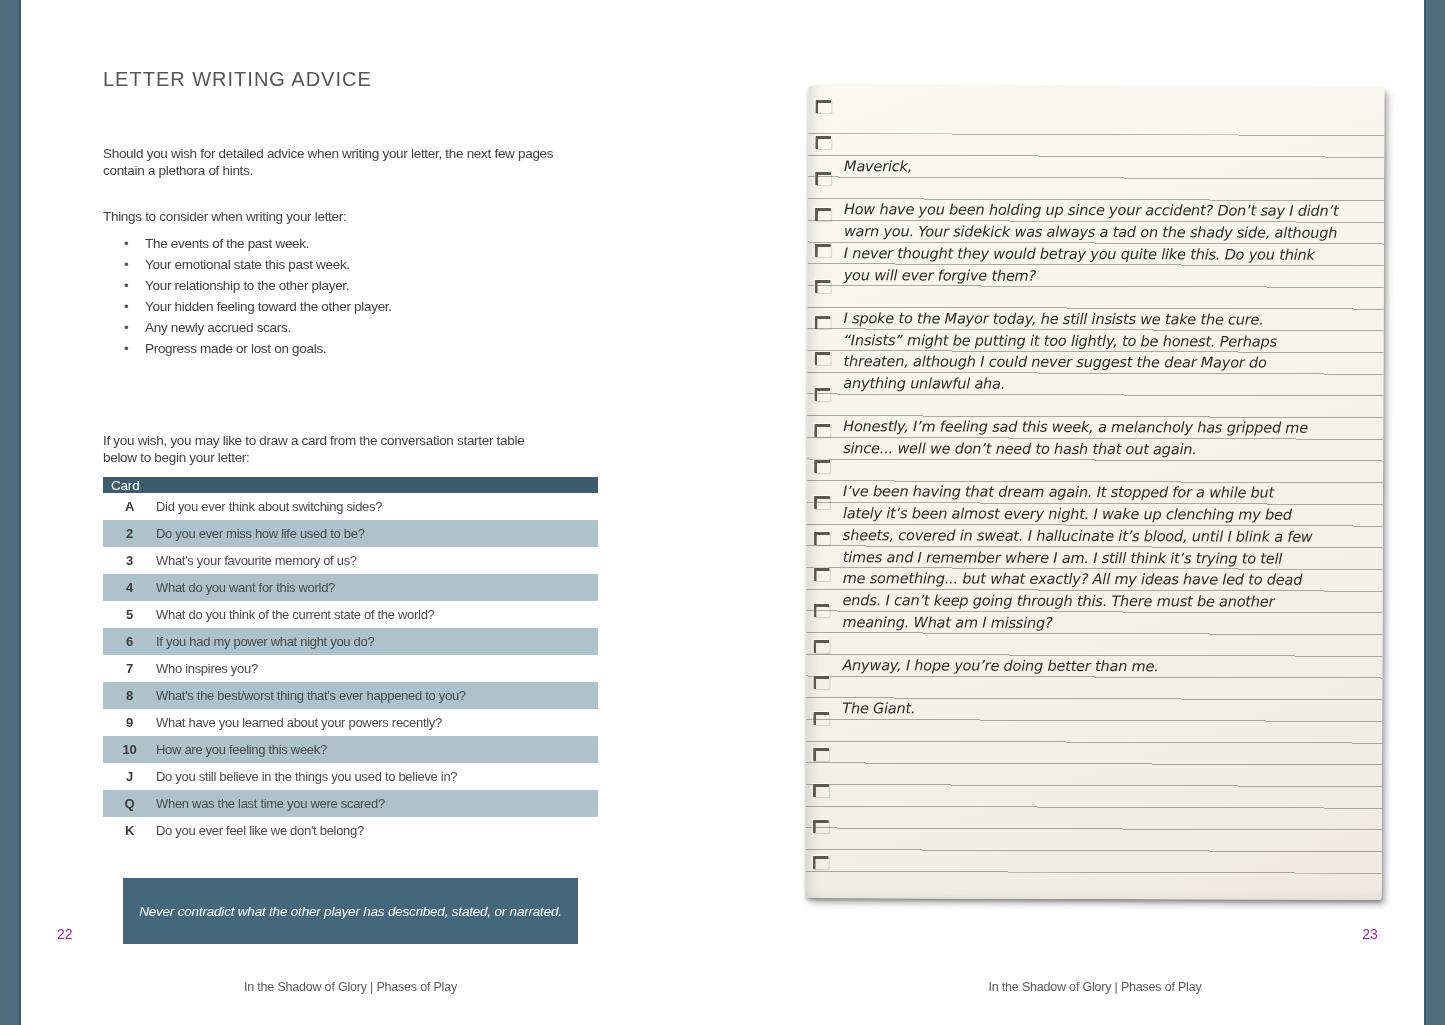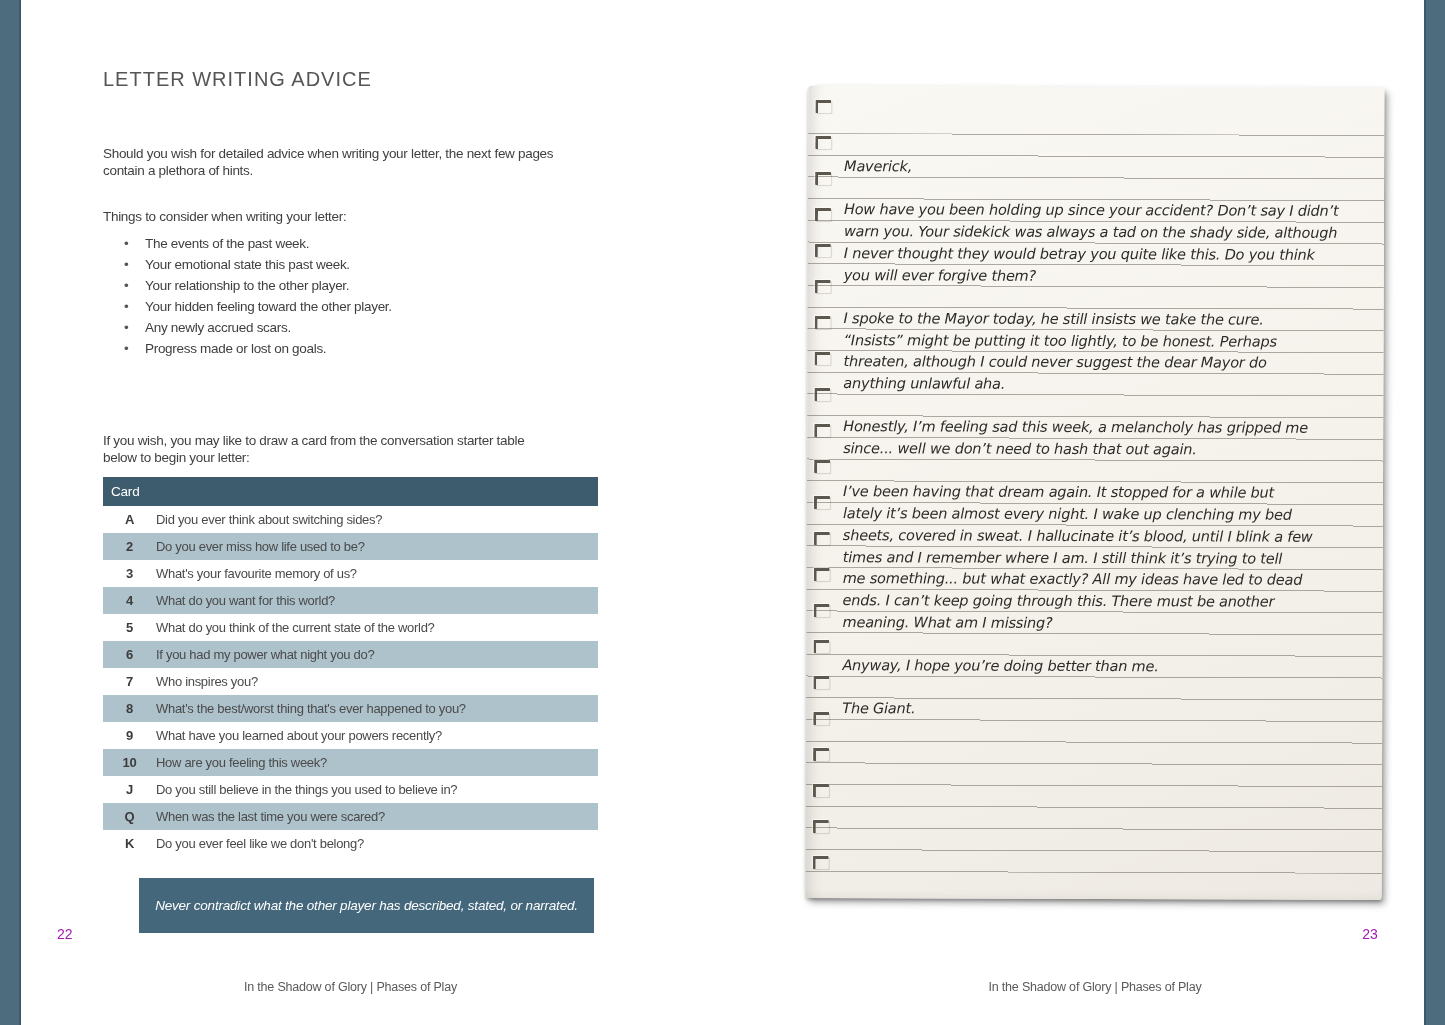--- a/index.html
+++ b/index.html
@@ -22,30 +22,30 @@
     color:#3f3f3f;white-space:pre-line;
   }
   #intro{left:103px;top:131px;width:540px;}
   #consider-head{left:103px;top:194px;width:540px;}
   #consider-list{position:absolute;left:124px;top:233px;margin:0;padding:0;list-style:none;}
   #consider-list li{display:flex;line-height:21px;font-size:13.5px;letter-spacing:-0.3px;color:#3f3f3f;}
   #consider-list .blt{width:21px;color:#555;}
   #card-par{left:103px;top:418px;width:540px;}
 
   .cs-table{position:absolute;left:103px;top:477px;width:495px;}
-  .cs-head{display:flex;height:29px;background:var(--accent-dark,#3d5d6f);color:#ffffff;
+  .cs-head{display:flex;height:16px;background:var(--accent-dark,#3d5d6f);color:#ffffff;
     align-items:center;font-size:13.5px;letter-spacing:-0.2px;}
   .cs-head .c1{width:45px;padding-left:8px;}
   .cs-row{display:flex;height:27px;align-items:center;font-size:13px;letter-spacing:-0.3px;color:#4a4a4a;}
   .cs-row.alt{background:var(--row-alt,#aec2cb);}
   .cs-row .c1{width:53px;text-align:center;font-weight:bold;color:#3c3c3c;}
   .cs-head .c2,.cs-row .c2{flex:1;}
 
   .note{
-    position:absolute;left:139px;top:878px;width:455px;height:55px;
+    position:absolute;left:123px;top:878px;width:455px;height:66px;
     background:var(--accent-mid,#45677b);color:#fff;font-style:italic;font-size:13.5px;
     letter-spacing:-0.2px;display:flex;align-items:center;justify-content:center;text-align:center;
   }
 
   .pagenum{position:absolute;top:926px;font-size:14px;color:#a21caf;}
   #pn-left{left:57px;}
   #pn-right{left:1355px;width:30px;text-align:center;}
   .footer{position:absolute;top:980px;font-size:12.5px;color:#5a5a5a;letter-spacing:-0.2px;text-align:center;}
   #footer-left{left:103px;width:495px;}
   #footer-right{left:807px;width:576px;}

